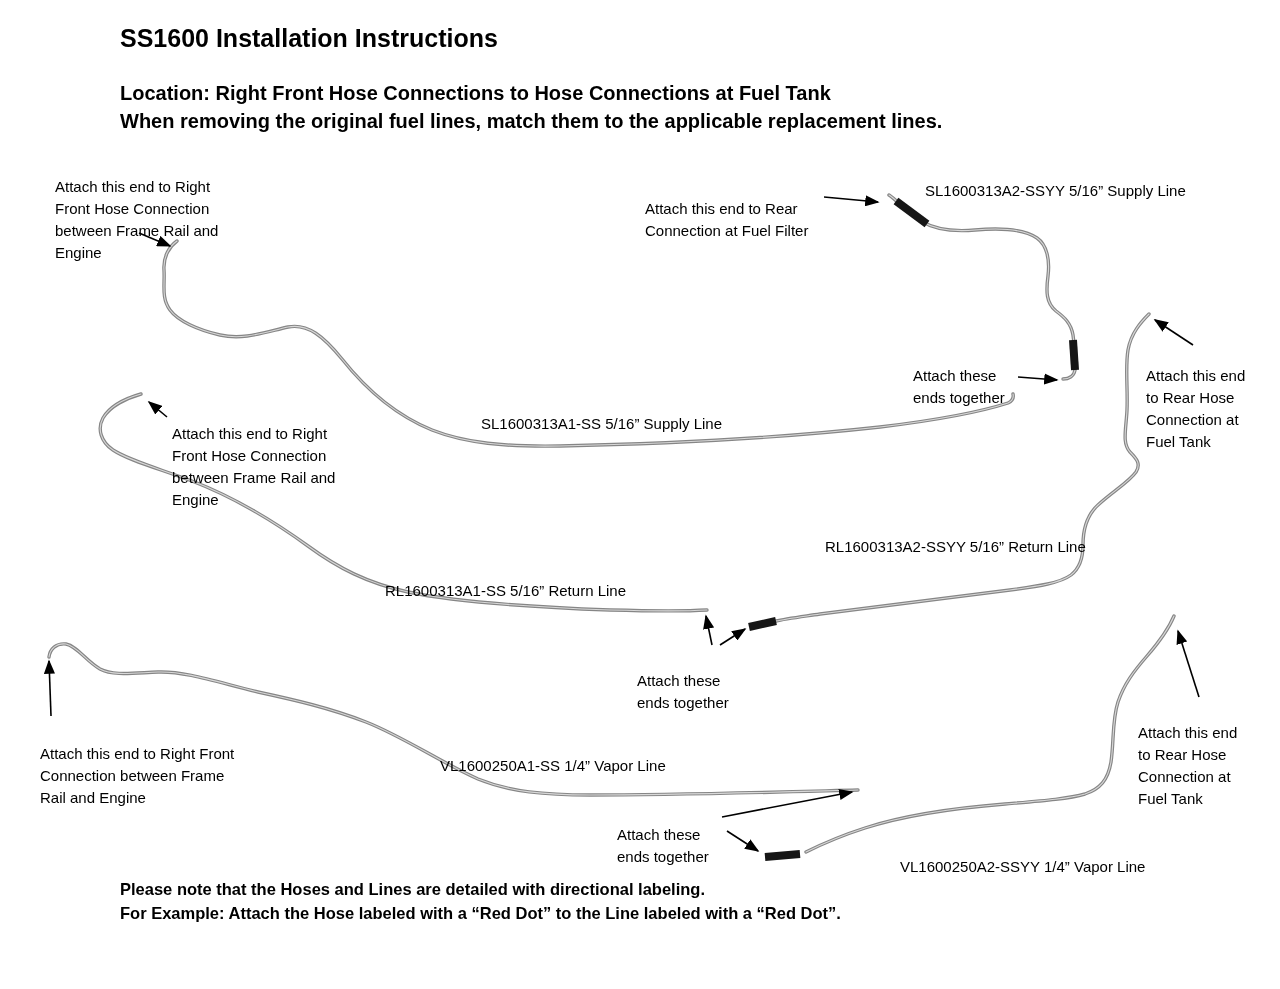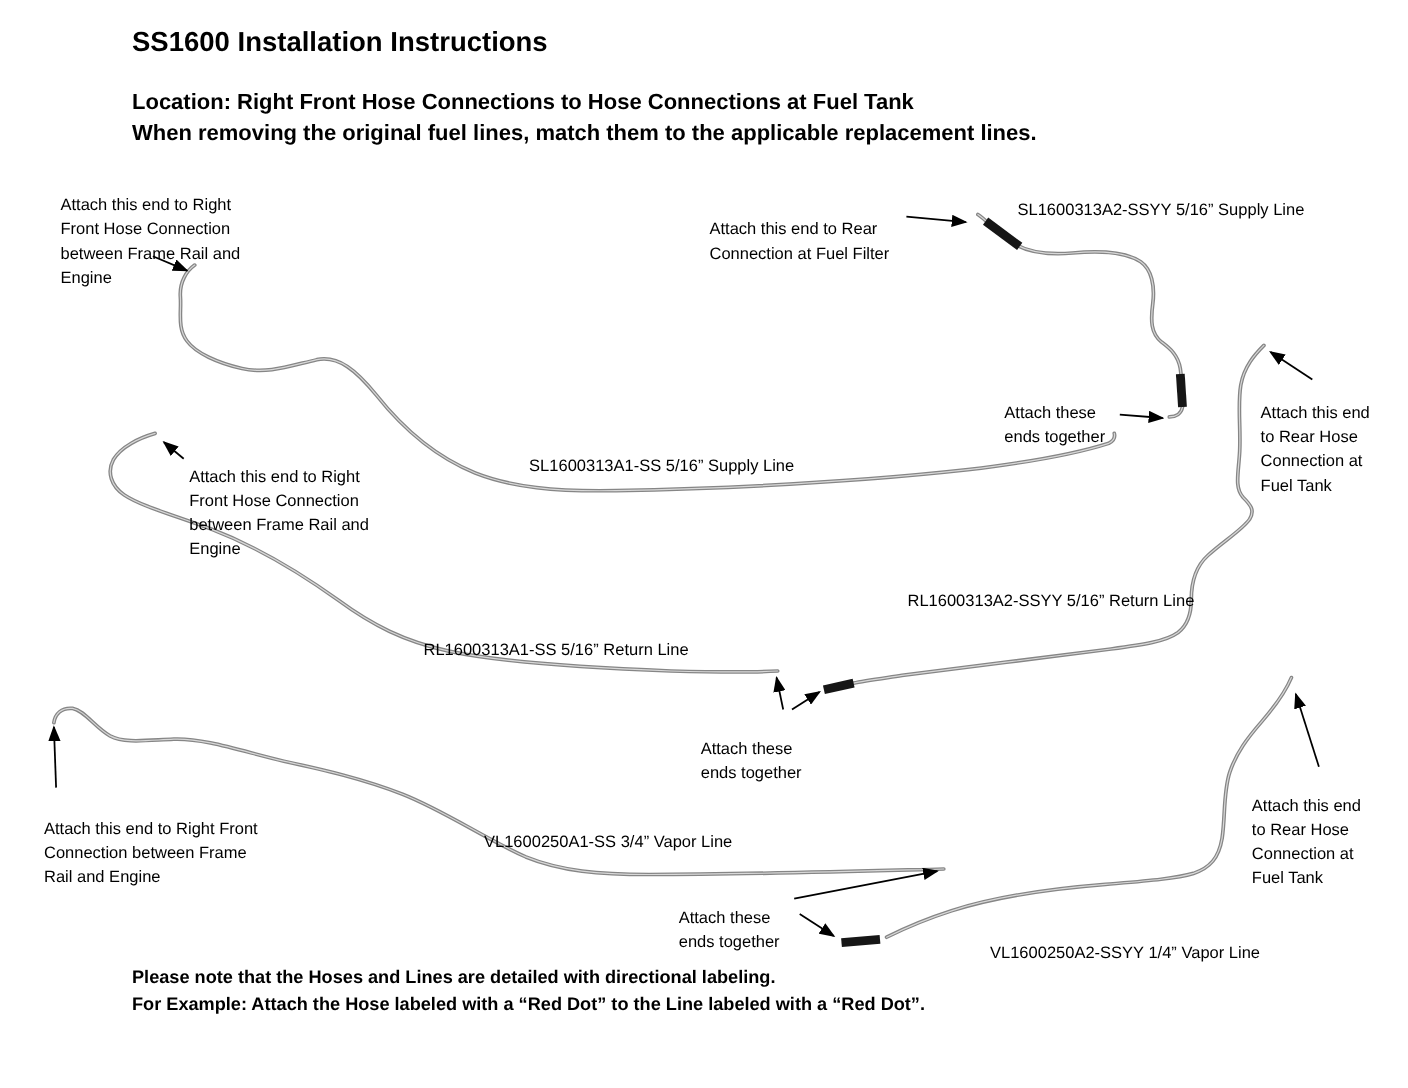--- a/index.html
+++ b/index.html
@@ -81,19 +81,19 @@
   <div class="ann" style="left:172px;top:399px;width:178px;">Attach this end to Right Front Hose Connection between Frame Rail and Engine</div>
   <div class="ann" style="left:637px;top:646px;width:106px;">Attach these ends together</div>
   <div class="ann" style="left:40px;top:719px;width:202px;">Attach this end to Right Front Connection between Frame Rail and Engine</div>
   <div class="ann" style="left:617px;top:800px;width:106px;">Attach these ends together</div>
   <div class="ann" style="left:1138px;top:698px;width:115px;">Attach this end to Rear Hose Connection at Fuel Tank</div>
 
   <div class="lbl" style="left:925px;top:182px;">SL1600313A2-SSYY 5/16” Supply Line</div>
   <div class="lbl" style="left:481px;top:415px;">SL1600313A1-SS 5/16” Supply Line</div>
   <div class="lbl" style="left:785px;top:538px;margin-left:40px;">RL1600313A2-SSYY 5/16” Return Line</div>
   <div class="lbl" style="left:385px;top:582px;text-align:right;">RL1600313A1-SS 5/16” Return Line</div>
-  <div class="lbl" style="left:440px;top:757px;">VL1600250A1-SS 3/4” Vapor Line</div>
+  <div class="lbl" style="left:440px;top:757px;">VL1600250A1-SS 1/4” Vapor Line</div>
   <div class="lbl" style="left:900px;top:858px;">VL1600250A2-SSYY 1/4” Vapor Line</div>
 
   <div class="ftr" style="top:880px;">Please note that the Hoses and Lines are detailed with directional labeling.</div>
   <div class="ftr" style="top:904px;">For Example: Attach the Hose labeled with a “Red Dot” to the Line labeled with a “Red Dot”.</div>
 
 </div>
 
 </body></html>

